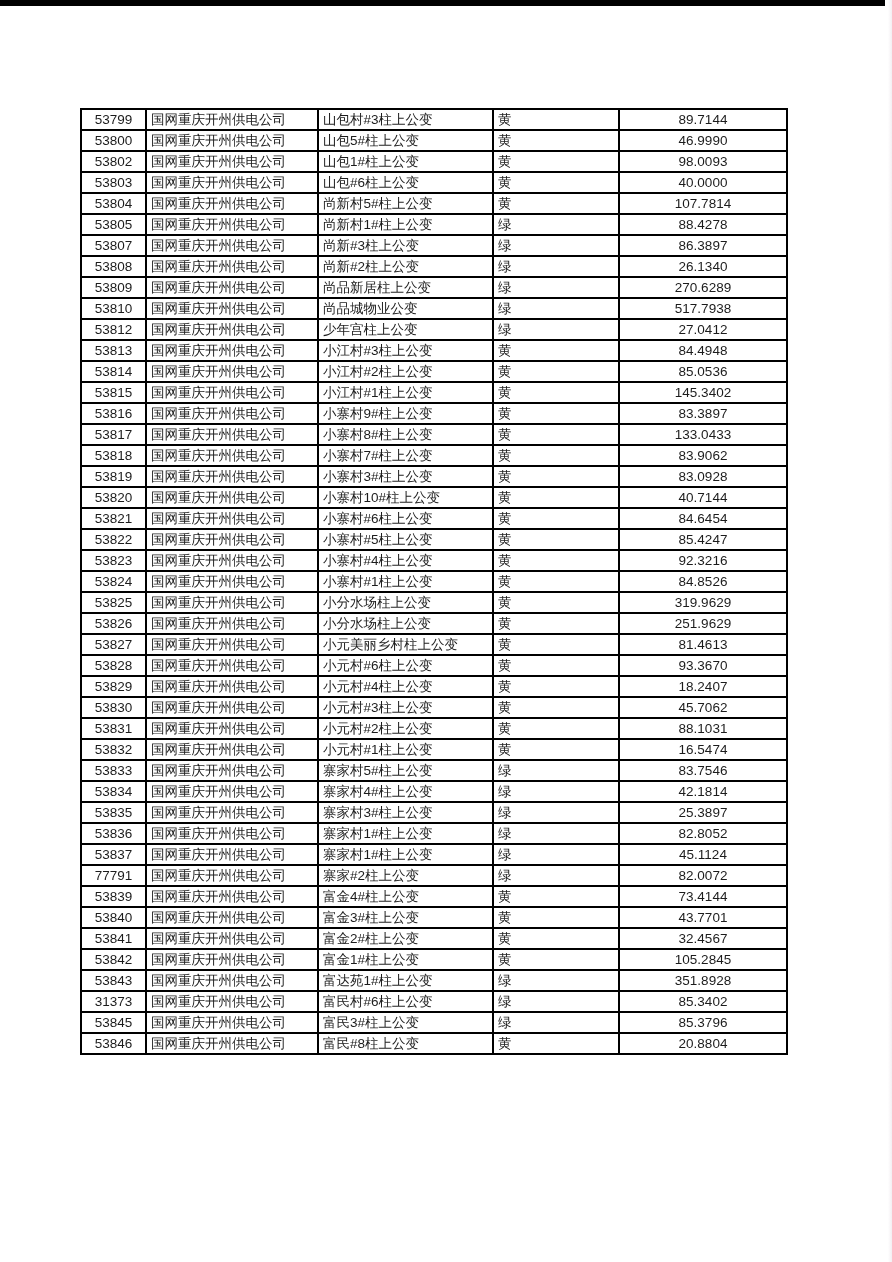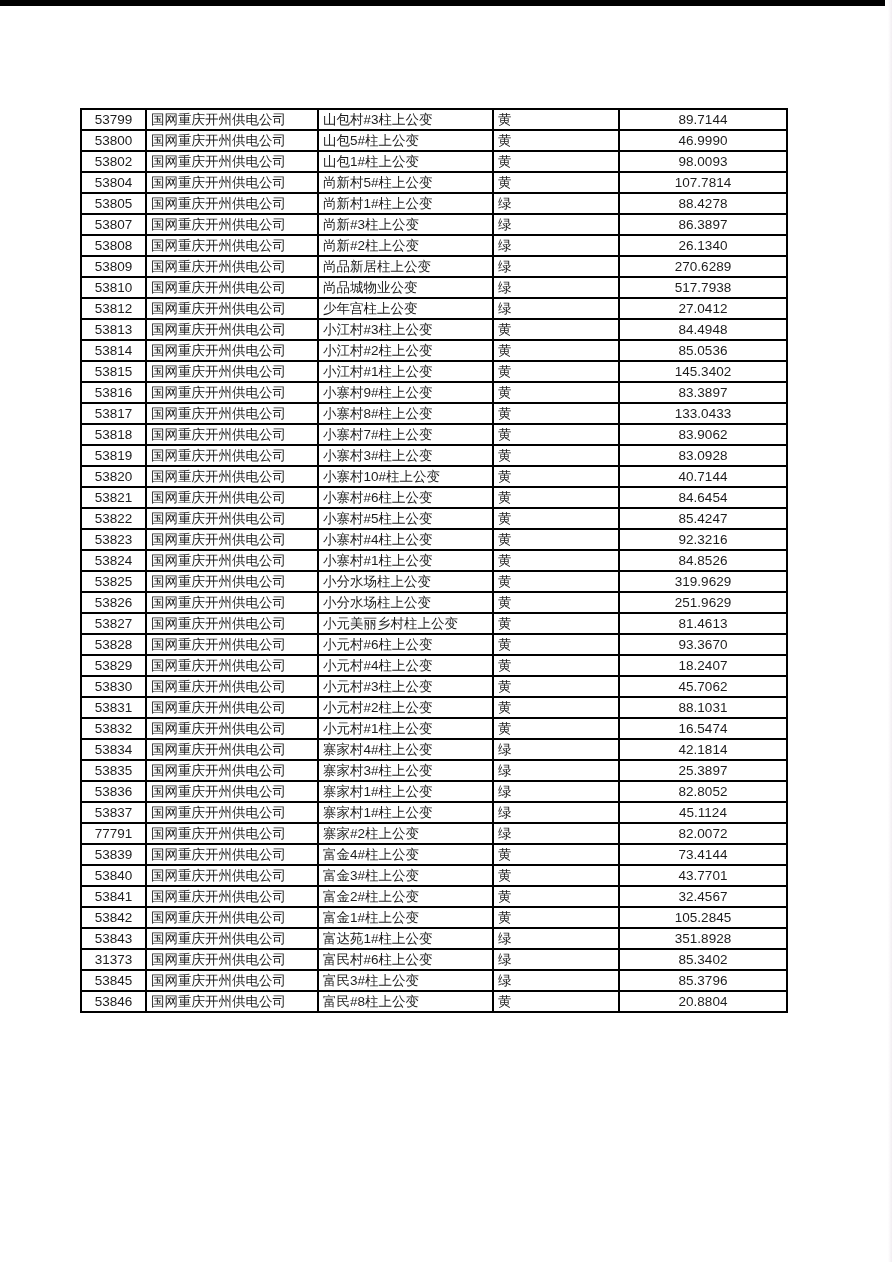--- a/index.html
+++ b/index.html
@@ -87,20 +87,27 @@
         <td class="al-center">46.9990</td>
       </tr>
       <tr>
         <td class="al-center">53802</td>
         <td class="al-left">国网重庆开州供电公司</td>
         <td class="al-left">山包1#柱上公变</td>
         <td class="al-left">黄</td>
         <td class="al-center">98.0093</td>
       </tr>
       <tr>
+        <td class="al-center">53803</td>
+        <td class="al-left">国网重庆开州供电公司</td>
+        <td class="al-left">山包#6柱上公变</td>
+        <td class="al-left">黄</td>
+        <td class="al-center">40.0000</td>
+      </tr>
+      <tr>
         <td class="al-center">53804</td>
         <td class="al-left">国网重庆开州供电公司</td>
         <td class="al-left">尚新村5#柱上公变</td>
         <td class="al-left">黄</td>
         <td class="al-center">107.7814</td>
       </tr>
       <tr>
         <td class="al-center">53805</td>
         <td class="al-left">国网重庆开州供电公司</td>
         <td class="al-left">尚新村1#柱上公变</td>
@@ -274,20 +281,27 @@
         <td class="al-left">小元村#2柱上公变</td>
         <td class="al-left">黄</td>
         <td class="al-center">88.1031</td>
       </tr>
       <tr>
         <td class="al-center">53832</td>
         <td class="al-left">国网重庆开州供电公司</td>
         <td class="al-left">小元村#1柱上公变</td>
         <td class="al-left">黄</td>
         <td class="al-center">16.5474</td>
+      </tr>
+      <tr>
+        <td class="al-center">53833</td>
+        <td class="al-left">国网重庆开州供电公司</td>
+        <td class="al-left">寨家村5#柱上公变</td>
+        <td class="al-left">绿</td>
+        <td class="al-center">83.7546</td>
       </tr>
       <tr>
         <td class="al-center">53834</td>
         <td class="al-left">国网重庆开州供电公司</td>
         <td class="al-left">寨家村4#柱上公变</td>
         <td class="al-left">绿</td>
         <td class="al-center">42.1814</td>
       </tr>
       <tr>
         <td class="al-center">53835</td>

